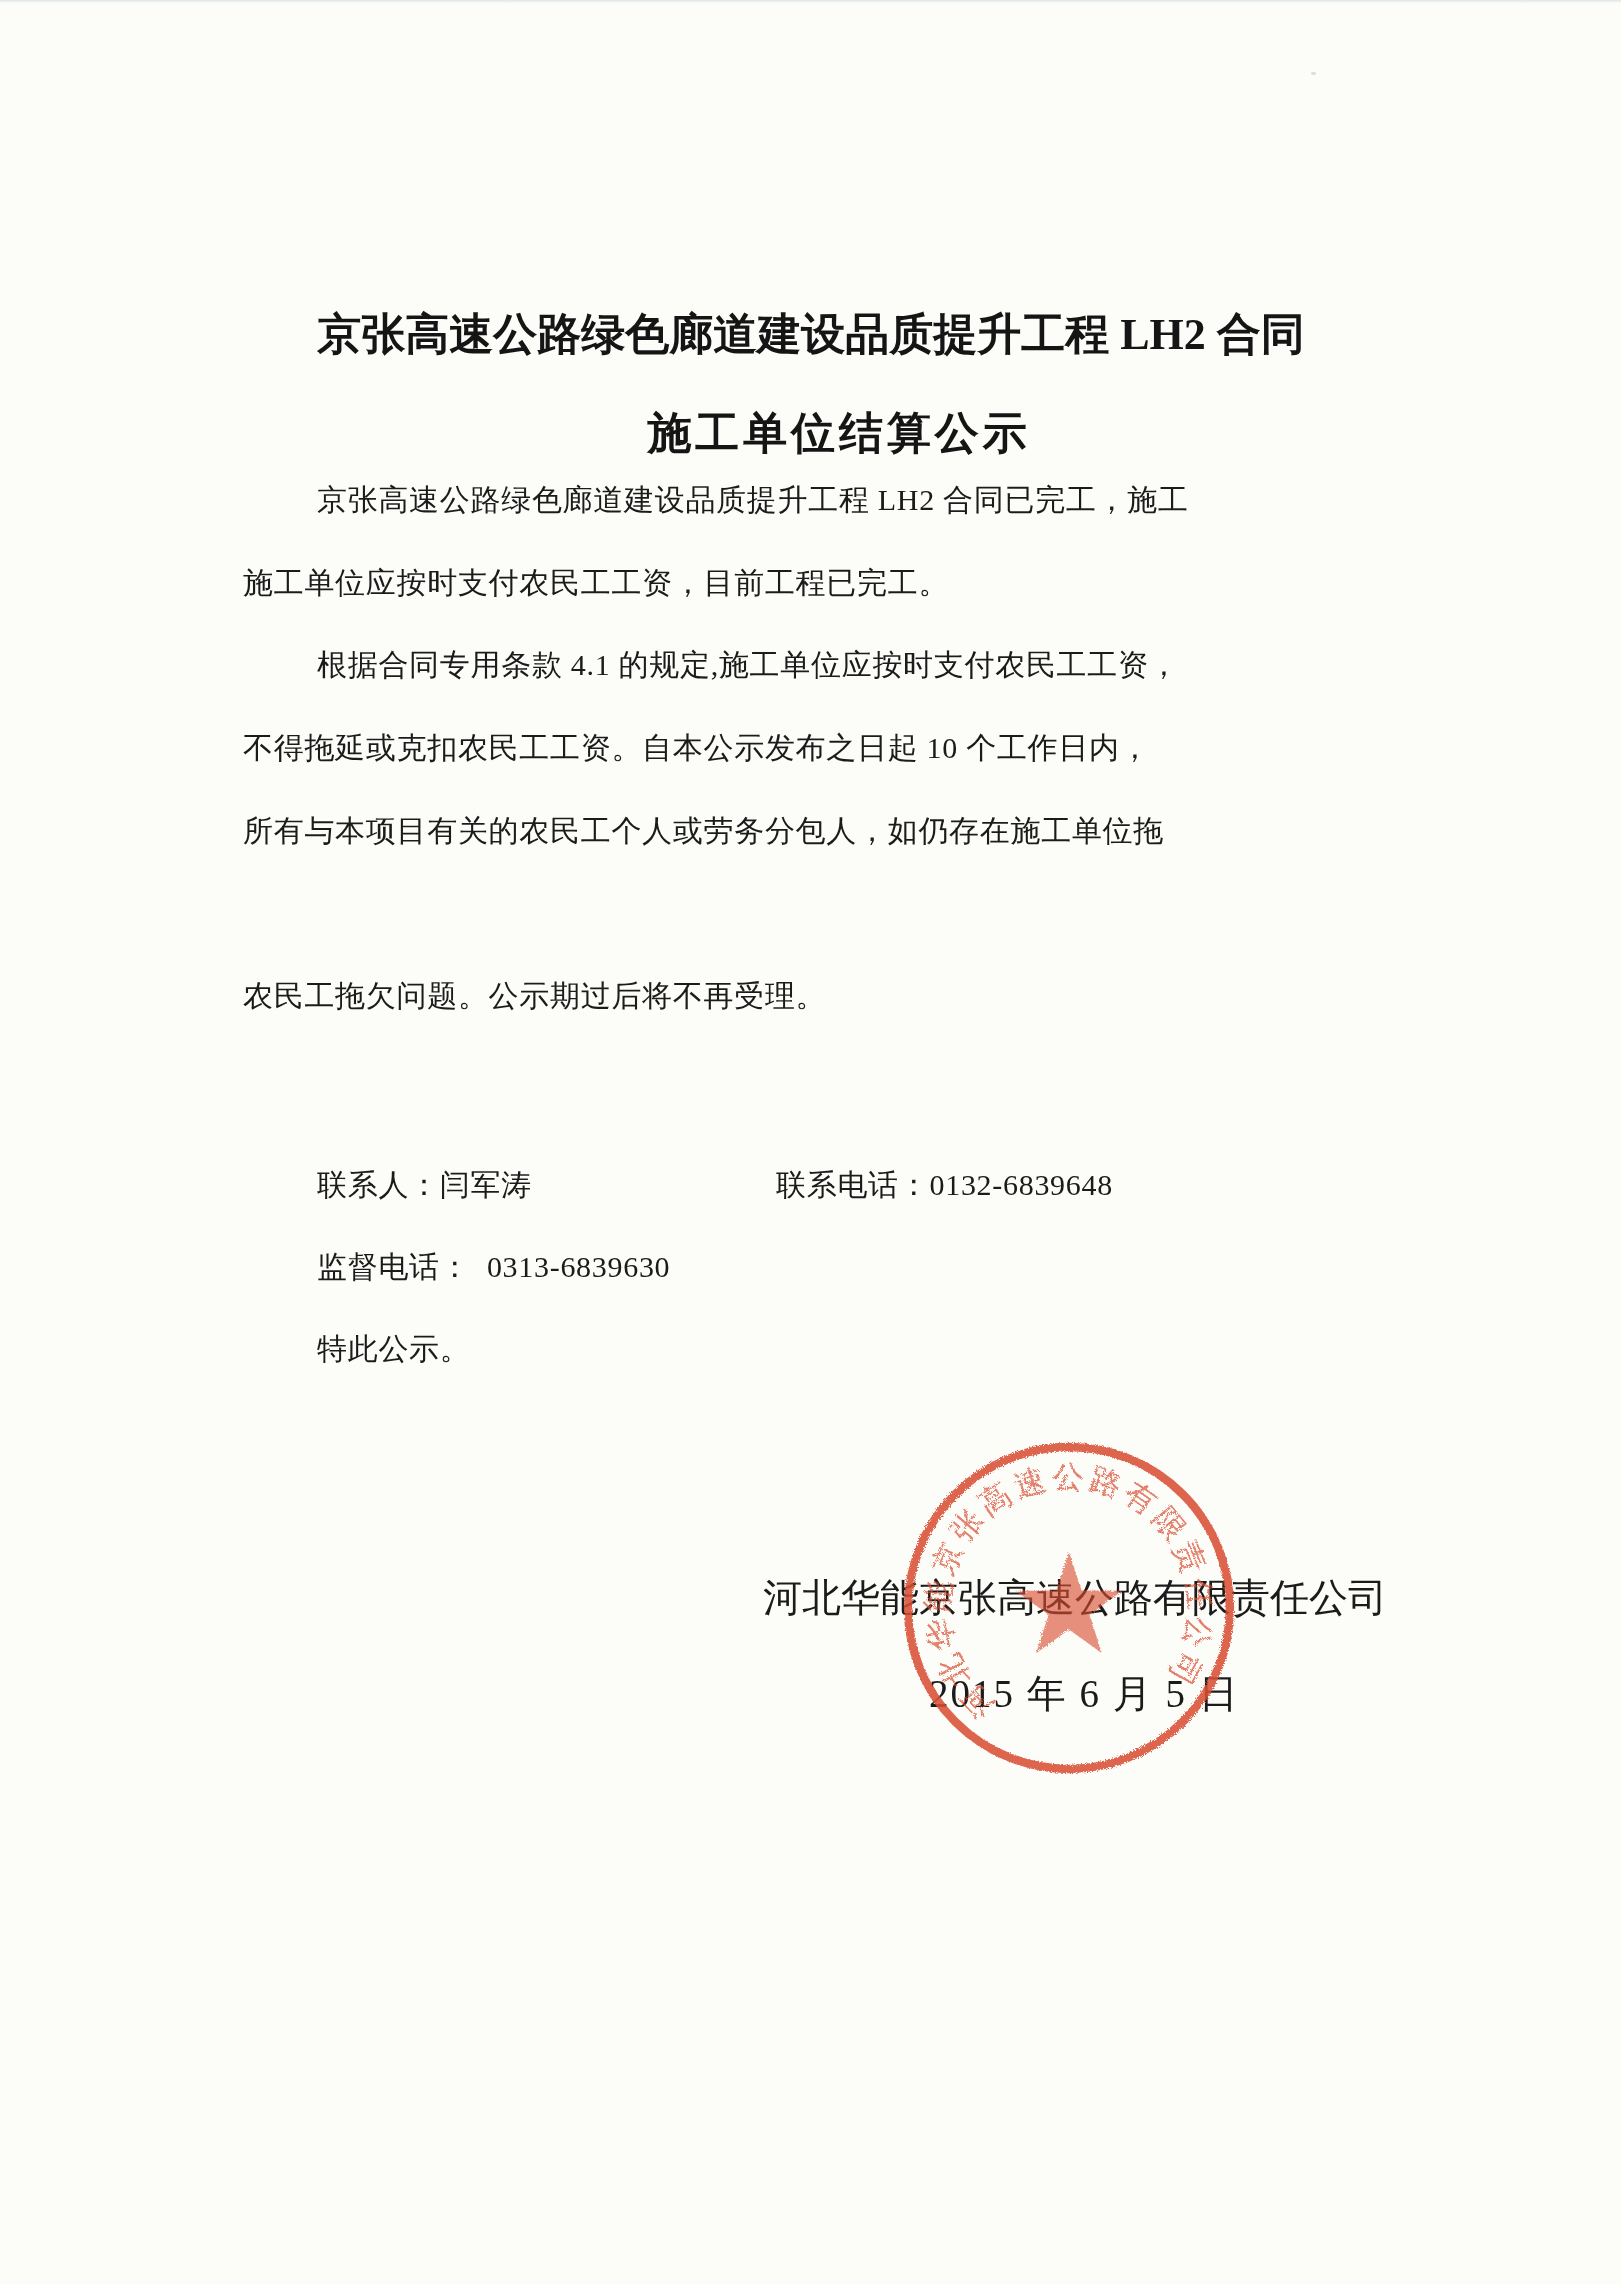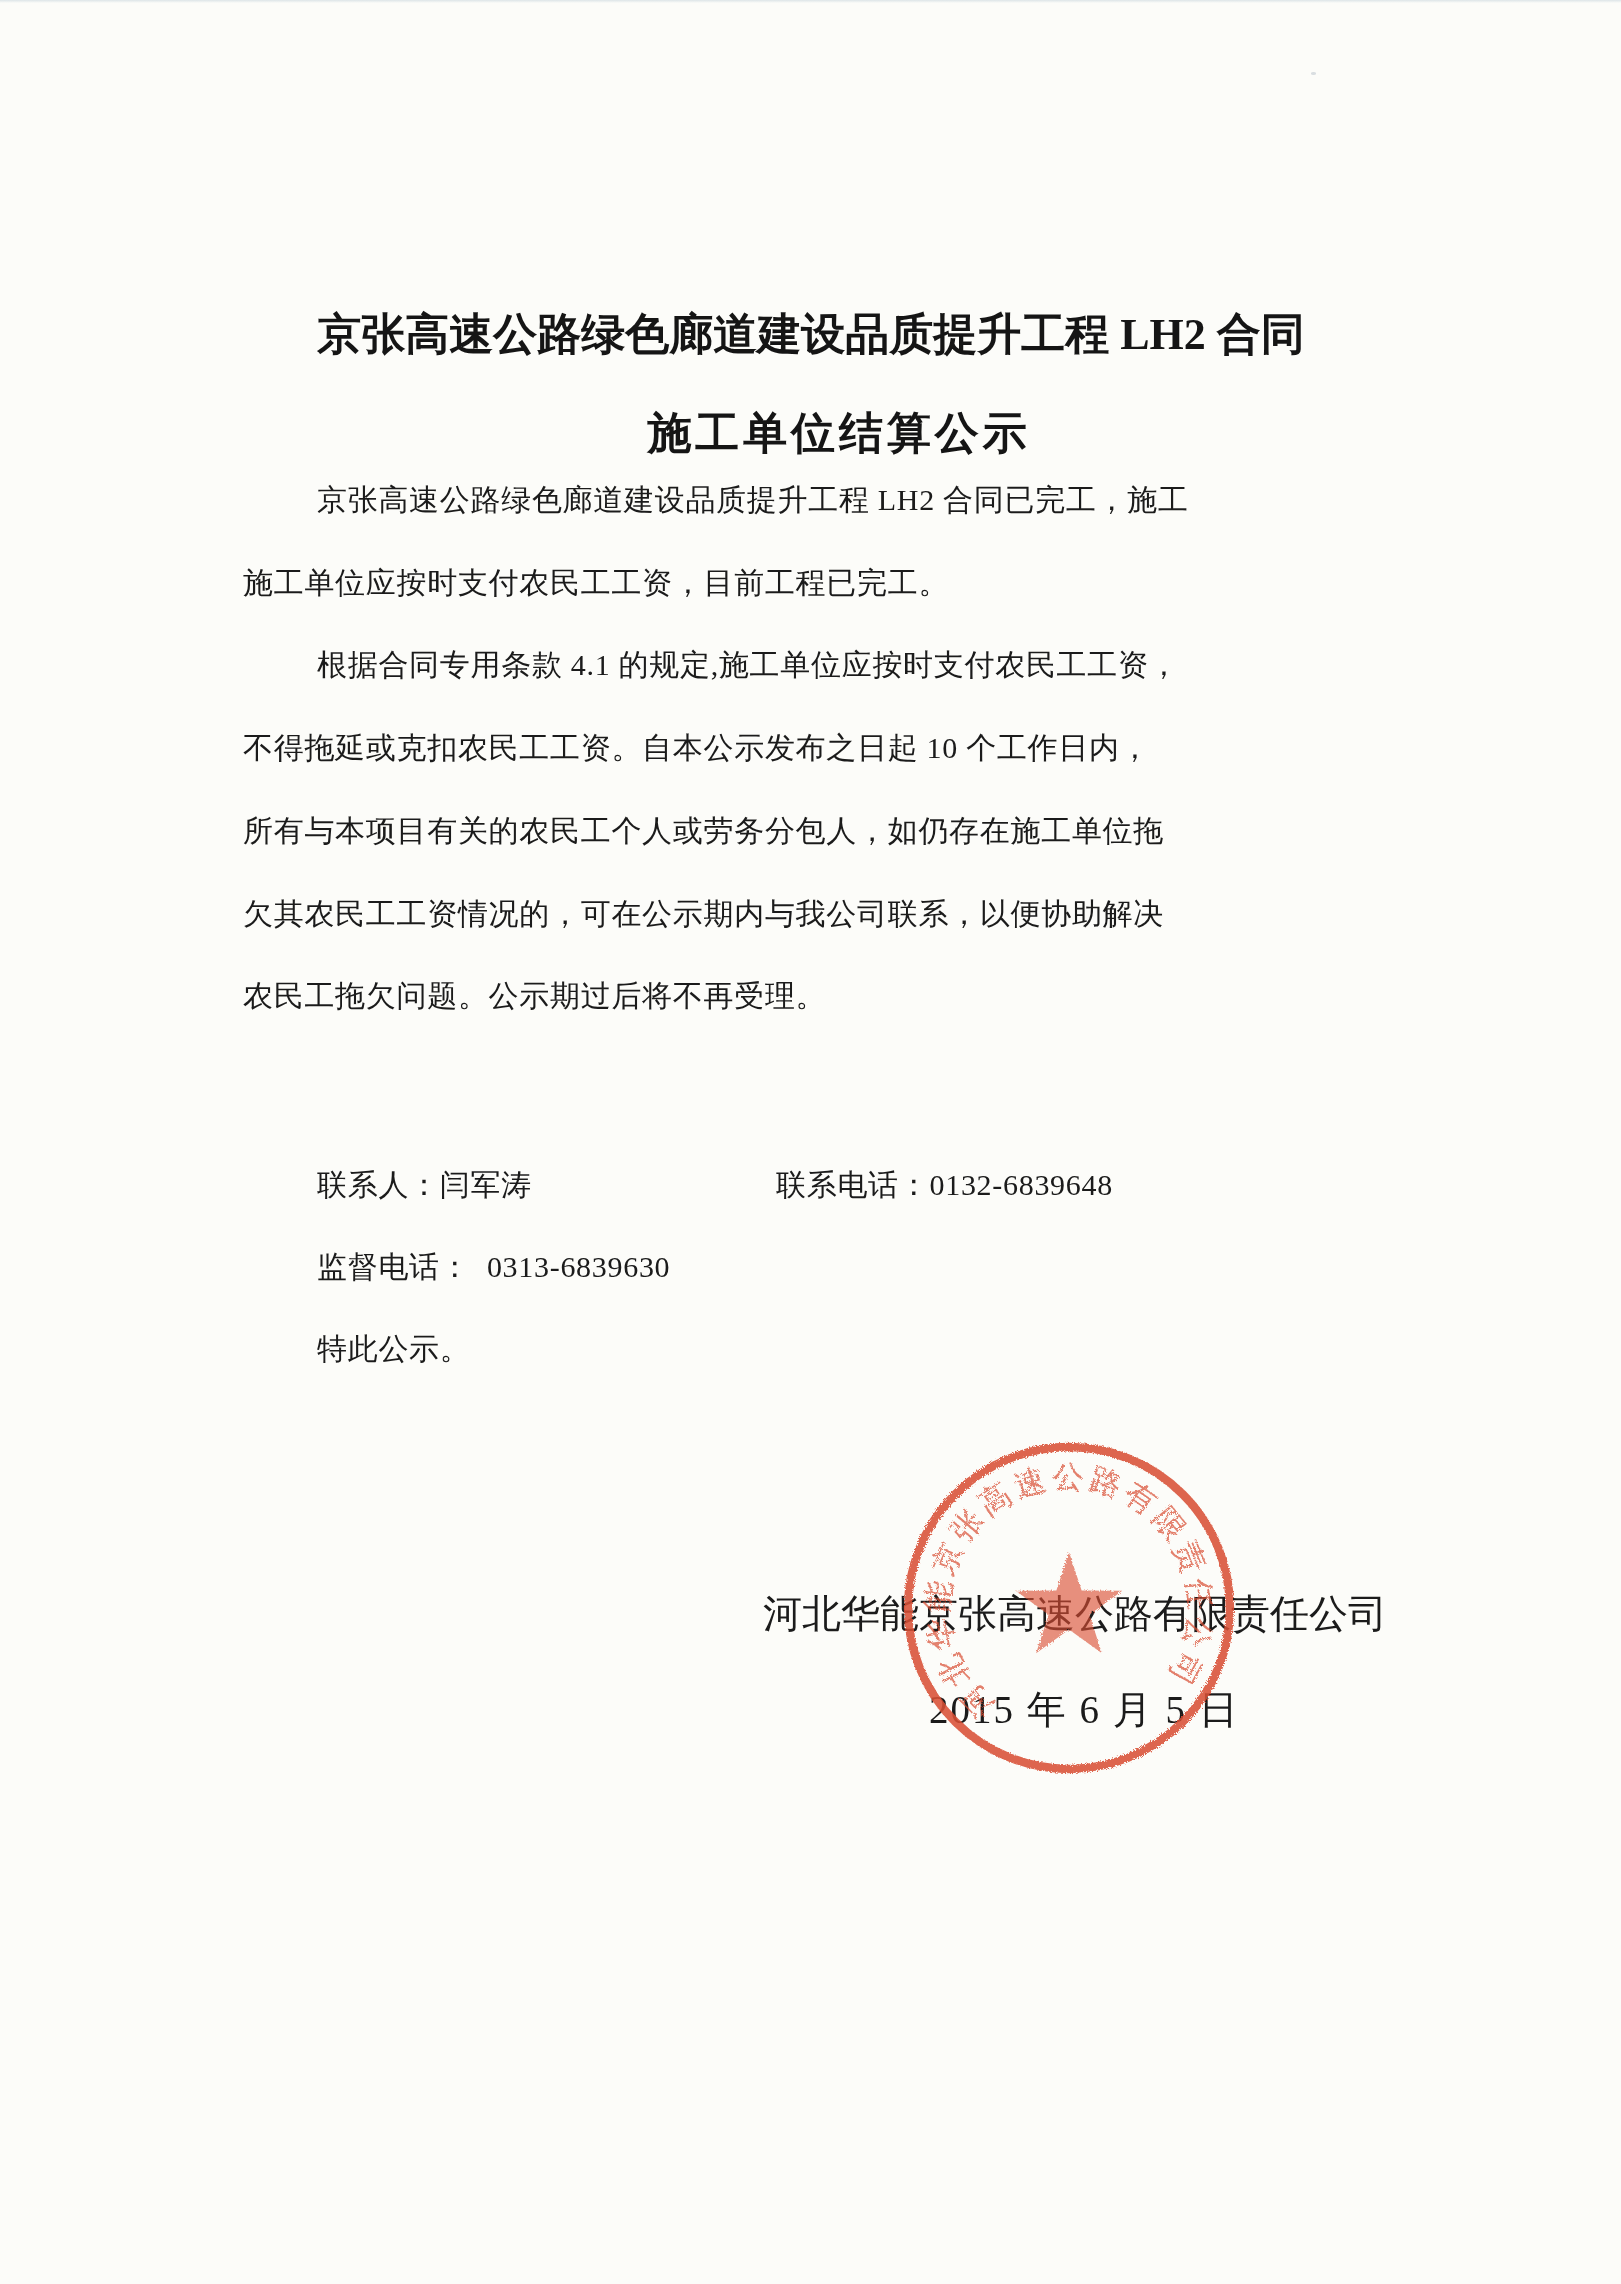--- a/index.html
+++ b/index.html
@@ -38,21 +38,20 @@
     font-size: 44px;
     color: #151515;
     white-space: pre;
   }
   .title-sub { letter-spacing: 3.9px; padding-left: 28px; }
   .sig {
     position: absolute;
     font-size: 39px;
     color: #1b1b1b;
     white-space: pre;
-    margin-top: 16px;
   }
   .seal {
     position: absolute;
     left: 898px; top: 1437px;
     width: 342px; height: 342px;
     opacity: 0.87;
   }
 </style>
 </head>
 <body>
@@ -64,21 +63,20 @@
 
   <div class="title" style="top:305px;text-align:center;">京张高速公路绿色廊道建设品质提升工程 LH2 合同</div>
   <div class="title title-sub" style="top:404px;">施工单位结算公示</div>
 
   <div class="line" style="left:317px; top:482px;">京张高速公路绿色廊道建设品质提升工程 LH2 合同已完工，施工</div>
   <div class="line" style="left:243px; top:565px;">施工单位应按时支付农民工工资，目前工程已完工。</div>
 
   <div class="line" style="left:317px; top:647px;">根据合同专用条款 4.1 的规定,施工单位应按时支付农民工工资，</div>
   <div class="line" style="left:243px; top:730px;">不得拖延或克扣农民工工资。自本公示发布之日起 10 个工作日内，</div>
   <div class="line" style="left:243px; top:813px;">所有与本项目有关的农民工个人或劳务分包人，如仍存在施工单位拖</div>
-  <div class="line" style="left:243px; top:896px;">欠其农民工工资情况的，可在公示期内与我公司联系，以便协助解决</div>
   <div class="line" style="left:243px; top:978px;">农民工拖欠问题。公示期过后将不再受理。</div>
 
   <div class="line" style="left:317px; top:1167px;">联系人：闫军涛</div>
   <div class="line" style="left:776px; top:1167px;">联系电话：0132-6839648</div>
   <div class="line" style="left:317px; top:1249px;">监督电话：  0313-6839630</div>
   <div class="line" style="left:317px; top:1331px;">特此公示。</div>
 
   <div class="sig" style="left:763px; top:1571px;">河北华能京张高速公路有限责任公司</div>
   <div class="sig" style="left:929px; top:1667px; letter-spacing:2px;">2015 年 6 月 5 日</div>
 

